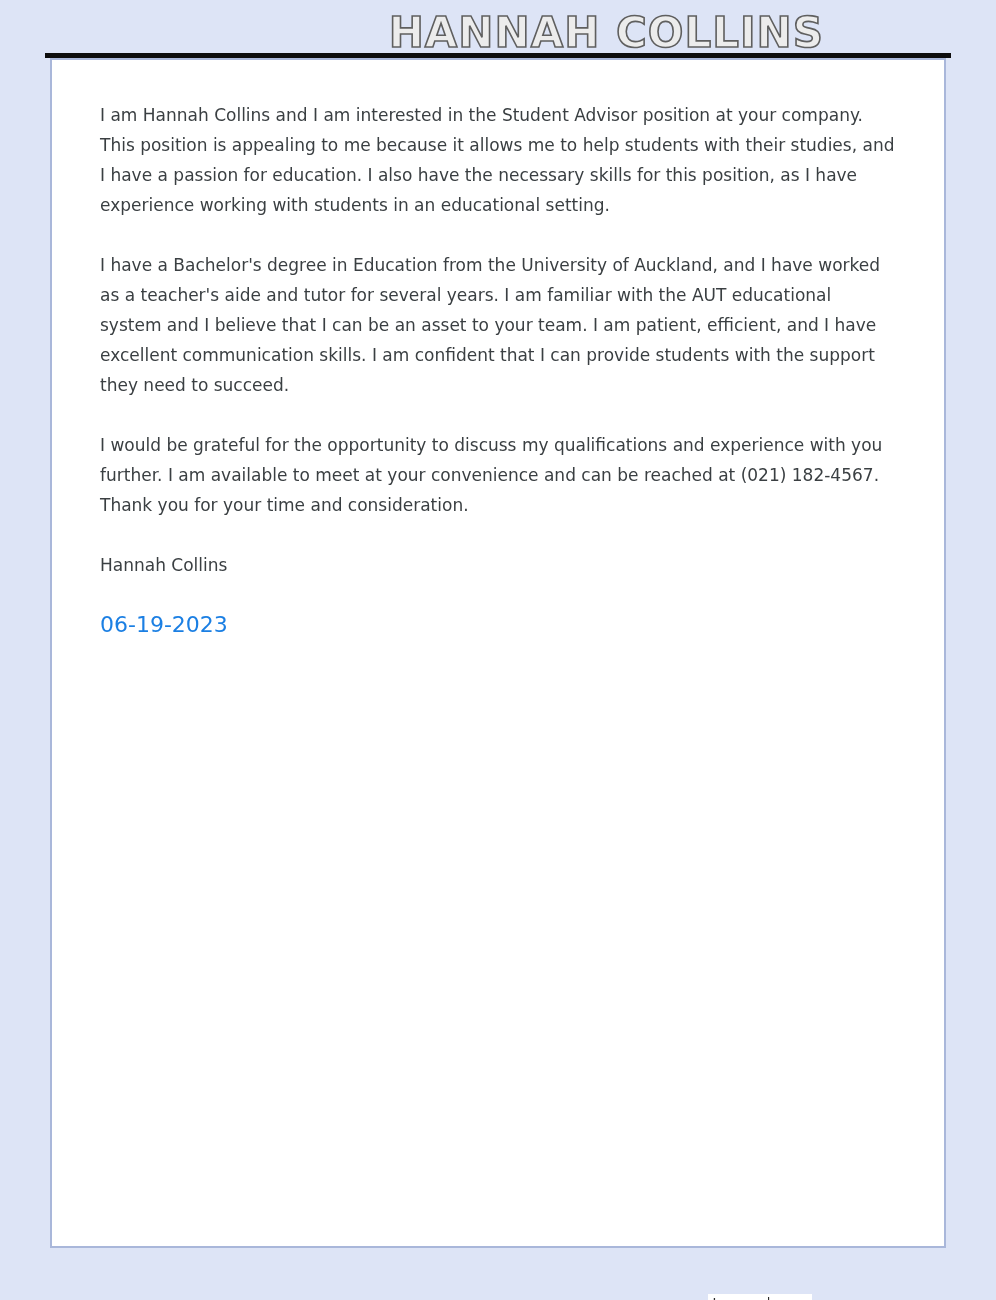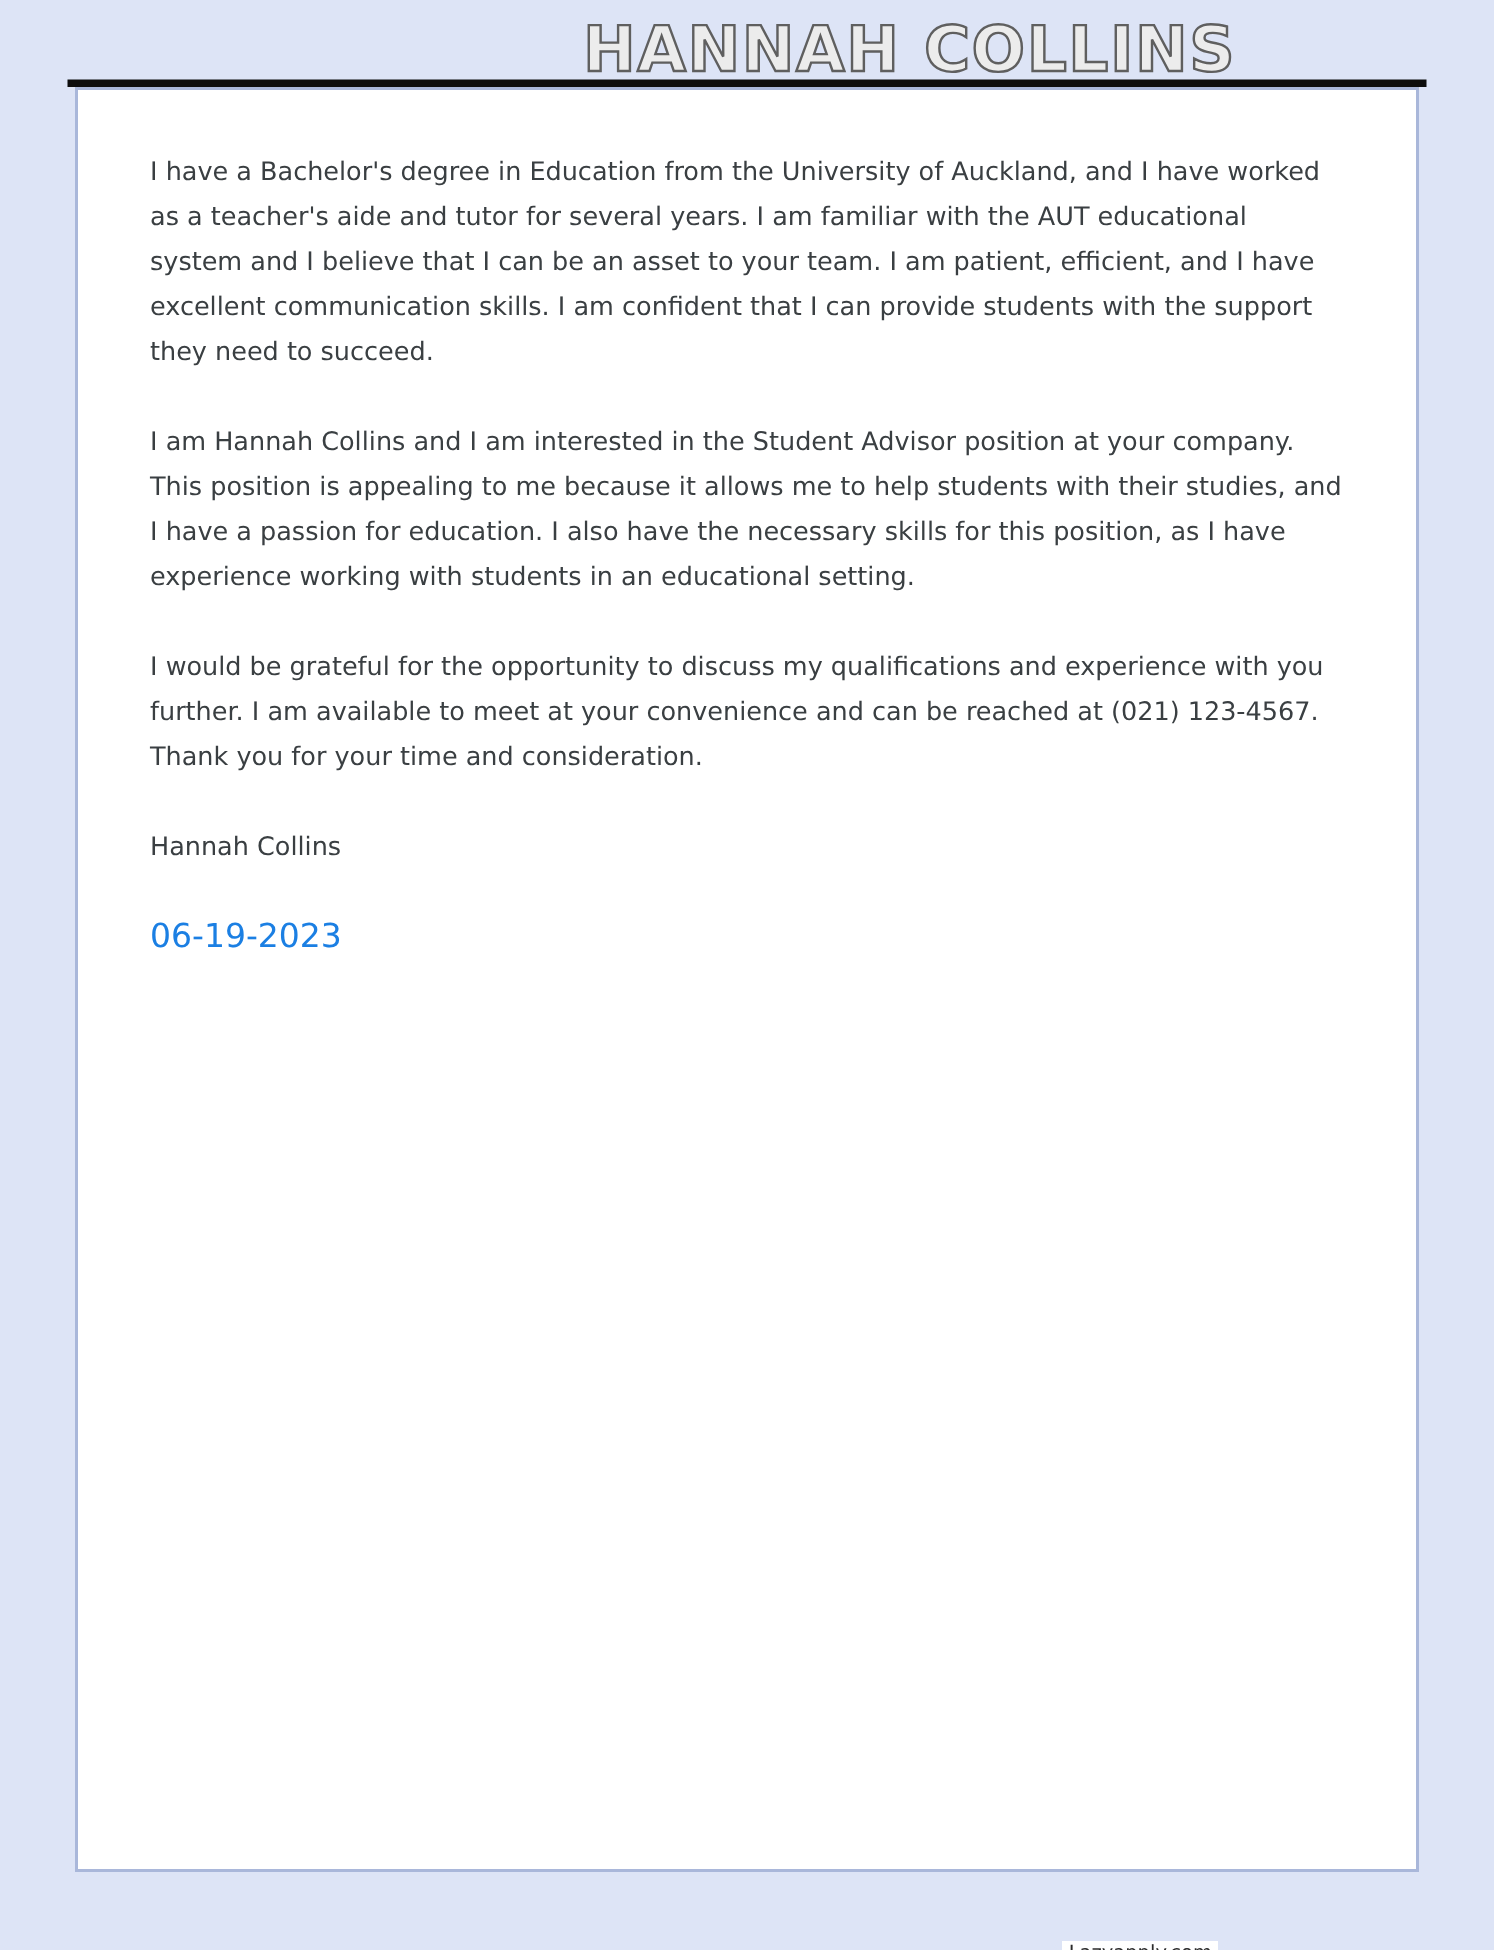--- a/index.html
+++ b/index.html
@@ -80,25 +80,25 @@
 <div class="canvas">
 
   <div class="header-name">HANNAH COLLINS</div>
 
   <div class="top-rule"></div>
 
   <div class="page">
     <div class="letter-body">
 
 
+      <p>I am Hannah Collins and I am interested in the Student Advisor position at your company. This position is appealing to me because it allows me to help students with their studies, and I have a passion for education. I also have the necessary skills for this position, as I have experience working with students in an educational setting.</p>
+
       <p>I have a Bachelor's degree in Education from the University of Auckland, and I have worked as a teacher's aide and tutor for several years. I am familiar with the AUT educational system and I believe that I can be an asset to your team. I am patient, efficient, and I have excellent communication skills. I am confident that I can provide students with the support they need to succeed.</p>
 
-      <p>I am Hannah Collins and I am interested in the Student Advisor position at your company. This position is appealing to me because it allows me to help students with their studies, and I have a passion for education. I also have the necessary skills for this position, as I have experience working with students in an educational setting.</p>
-
-      <p>I would be grateful for the opportunity to discuss my qualifications and experience with you further. I am available to meet at your convenience and can be reached at (021) 123-4567. Thank you for your time and consideration.</p>
+      <p>I would be grateful for the opportunity to discuss my qualifications and experience with you further. I am available to meet at your convenience and can be reached at (021) 182-4567. Thank you for your time and consideration.</p>
 
 
       <p class="signature">Hannah Collins</p>
 
       <p class="date">06-19-2023</p>
 
     </div>
   </div>
 
   <div class="watermark">Lazyapply.com</div>

